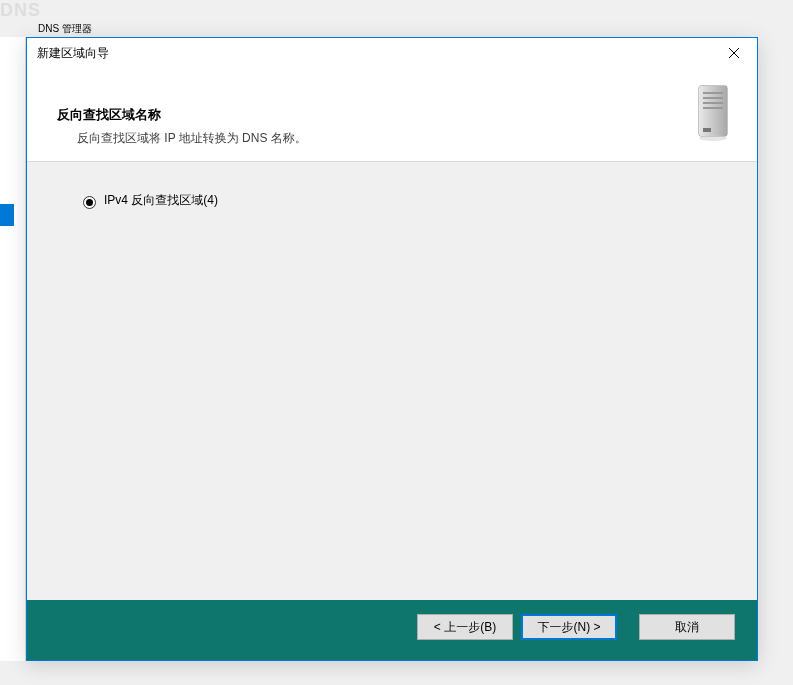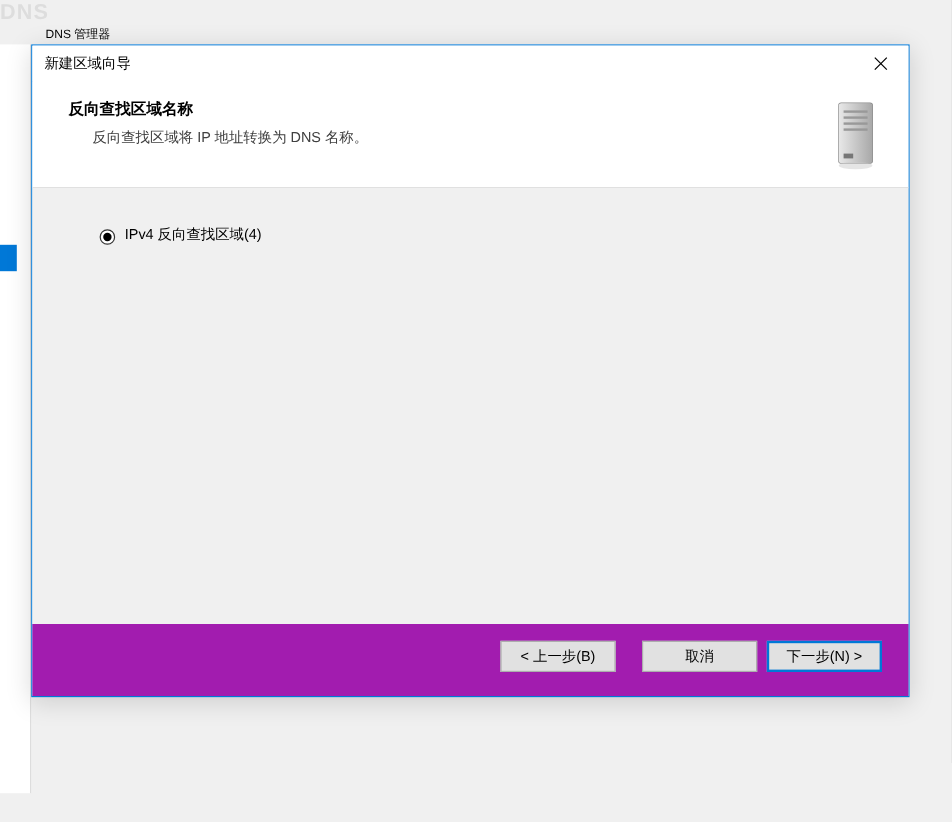--- a/index.html
+++ b/index.html
@@ -30,21 +30,21 @@
       color: #ddd;
       font-size: 18px;
       font-weight: bold;
       letter-spacing: 1px;
     }
     .dialog {
       position: absolute;
       top: 37px;
       left: 26px;
       width: 732px;
-      height: 544px;
+      height: 624px;
       background: #fff;
       border: 1px solid #0078d7;
       box-shadow: 0 4px 20px rgba(0,0,0,0.15);
       display: flex;
       flex-direction: column;
     }
     .titlebar {
       height: 30px;
       display: flex;
       align-items: center;
@@ -65,21 +65,21 @@
       cursor: pointer;
     }
     .close-btn svg { width: 12px; height: 12px; }
     .header-panel {
       background: #fff;
       padding: 14px 22px 14px 30px;
       display: flex;
       align-items: flex-start;
       border-bottom: 1px solid #d9d9d9;
     }
-    .header-text { flex: 1; }
+    .header-text { flex: 1; margin-top: 24px; }
     .header-title {
       font-size: 13px;
       font-weight: bold;
       color: #000;
       margin-bottom: 6px;
     }
     .header-subtitle {
       font-size: 12px;
       color: #404040;
       padding-left: 20px;
@@ -121,21 +121,21 @@
       width: 7px;
       height: 7px;
       background: #000;
       border-radius: 50%;
     }
     .radio-label {
       font-size: 12px;
       color: #000;
     }
     .footer {
-      background: #a21caf;
+      background: #0f766e;
       padding: 14px 22px 20px;
       display: flex;
       justify-content: flex-end;
       gap: 8px;
     }
     .btn {
       min-width: 96px;
       height: 26px;
       background: #e1e1e1;
       border: 1px solid #adadad;
@@ -223,17 +223,17 @@
         <span class="radio-circle">
           <span class="radio-dot"></span>
         </span>
         <span class="radio-label">IPv4 反向查找区域(4)</span>
       </div>
     </div>
   </div>
 
   <div class="footer">
     <button class="btn">&lt; 上一步(B)</button>
+    <button class="btn primary">下一步(N) &gt;</button>
     <button class="btn cancel">取消</button>
-    <button class="btn primary">下一步(N) &gt;</button>
   </div>
 
 </div>
 
 </body></html>

